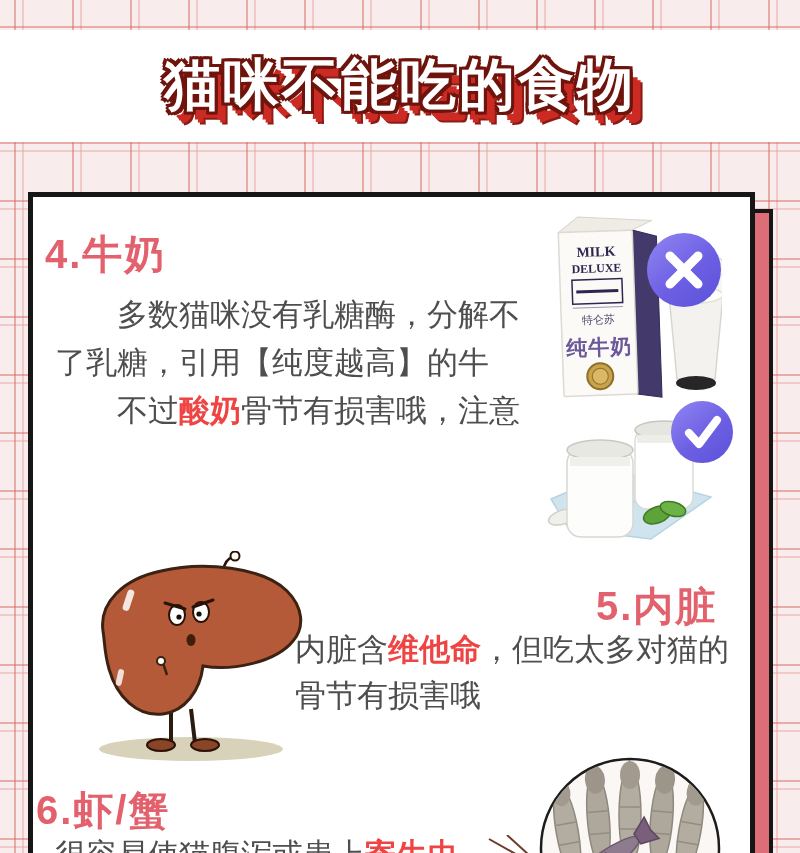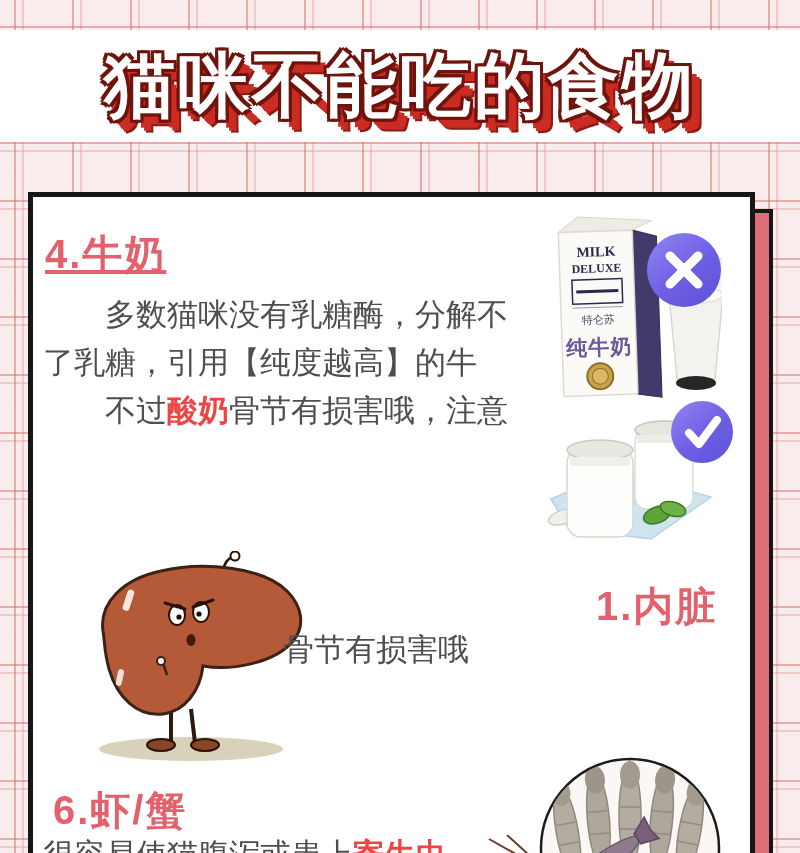--- a/index.html
+++ b/index.html
@@ -17,21 +17,21 @@
     background-size:58px 58px, 58px 58px, 58px 58px, 58px 58px;
     background-position:0 26px, 14px 0, 8px 34px, 22px 0;
   }
 
   
   .title-band {
     position:absolute; left:0; top:30px; width:800px; height:112px;
     background:#ffffff; display:flex; align-items:center; justify-content:center;
   }
   .title-band h1 {
-    font-size:71px; font-weight:900; letter-spacing:3px; white-space:nowrap;
+    font-size:56px; font-weight:900; letter-spacing:3px; white-space:nowrap;
     color:#ffffff;
     text-shadow:
       -3px -3px 0 #6e140d, 3px -3px 0 #6e140d, -3px 3px 0 #6e140d, 3px 3px 0 #6e140d,
       -3px 0 0 #6e140d, 3px 0 0 #6e140d, 0 -3px 0 #6e140d, 0 3px 0 #6e140d,
       8px 8px 0 #cc2b24, 11px 11px 0 #cc2b24, 13px 13px 0 #8c1b14;
   }
 
   
   .card-shadow {
     position:absolute; left:46px; top:209px; width:727px; height:700px;
@@ -39,25 +39,25 @@
   }
   .card {
     position:absolute; left:28px; top:192px; width:727px; height:700px;
     background:#ffffff; border:5px solid #161616;
   }
 
   .sec-head {
     position:absolute; font-size:40px; font-weight:800; letter-spacing:2px;
     color:#e2616d; white-space:nowrap;
   }
-  #sec4-heading { left:12px; top:30px;text-decoration:underline; }
+  #sec4-heading { left:12px; top:30px; }
   #sec5-heading { left:563px; top:382px; }
-  #sec6-heading { left:20px; top:586px; }
-
-  .textblock { position:absolute; font-size:31px; line-height:48px; color:#4e4e4e; }
+  #sec6-heading { left:3px; top:586px; }
+
+  .textblock { position:absolute; font-size:31px; line-height:48px; color:#4e4e4e;margin-left:12px; }
   .textblock .line { white-space:nowrap; }
   .textblock .line.indent { text-indent:2em; }
   .textblock .em { color:#ef4444; font-weight:700; }
   #milk-text   { left:10px;  top:94px;  width:510px; }
   #organ-text  { left:250px; top:430px; width:480px; line-height:46px; }
   #shrimp-text { left:10px;  top:634px; width:520px; }
 
   
   .badge {
     position:absolute; border-radius:50%;
@@ -149,21 +149,21 @@
         </g>
       </svg>
     </div>
 
     <div class="badge" id="badge-check">
       <svg width="62" height="62" viewBox="0 0 62 62">
         <polyline points="18,32 28,43 46,19" fill="none" stroke="#ffffff" stroke-width="8" stroke-linecap="round" stroke-linejoin="round"></polyline>
       </svg>
     </div>
 
-    <h2 class="sec-head" id="sec5-heading">1.内脏</h2>
+    <h2 class="sec-head" id="sec5-heading">5.内脏</h2>
 
     <div class="illu" id="liver-illu">
       <svg width="240" height="212" viewBox="0 0 240 212">
         <ellipse cx="118" cy="198" rx="92" ry="12" fill="#d8d2ba"></ellipse>
         <line x1="98" y1="158" x2="98" y2="192" stroke="#2a1a10" stroke-width="4"></line>
         <line x1="118" y1="158" x2="122" y2="192" stroke="#2a1a10" stroke-width="4"></line>
         <ellipse cx="88" cy="194" rx="14" ry="6" fill="#8a4526" stroke="#2a1208" stroke-width="2"></ellipse>
         <ellipse cx="132" cy="194" rx="14" ry="6" fill="#8a4526" stroke="#2a1208" stroke-width="2"></ellipse>
         <path d="M150,20 q2,-12 10,-14" stroke="#2a1208" stroke-width="2.5" fill="none"></path>
         <circle cx="162" cy="5" r="4.5" fill="#fdfdf0" stroke="#2a1208" stroke-width="2"></circle>
@@ -176,20 +176,21 @@
         <circle cx="126" cy="63" r="2.6" fill="#1a0c06"></circle>
         <path d="M92,52 L112,58" stroke="#2a1208" stroke-width="3" stroke-linecap="round"></path>
         <path d="M140,49 L120,56" stroke="#2a1208" stroke-width="3" stroke-linecap="round"></path>
         <ellipse cx="118" cy="89" rx="4.5" ry="6" fill="#401c0c"></ellipse>
         <line x1="90" y1="112" x2="94" y2="124" stroke="#3c2212" stroke-width="2.5"></line>
         <circle cx="88" cy="110" r="4" fill="#ffffff" stroke="#3c2212" stroke-width="2"></circle>
       </svg>
     </div>
 
     <div class="textblock" id="organ-text">
+        <div class="line"><span>内脏含</span><span class="em">维他命</span><span>，但吃太多对猫的</span></div>
         <div class="line"><span>骨节有损害哦</span></div>
       </div>
 
     <h2 class="sec-head" id="sec6-heading">6.虾/蟹</h2>
     <div class="textblock" id="shrimp-text">
         <div class="line"><span>很容易使猫腹泻或患上</span><span class="em">寄生虫</span></div>
       </div>
 
     <div class="illu" id="shrimp-illu">
       <svg width="200" height="141" viewBox="0 0 200 141">

